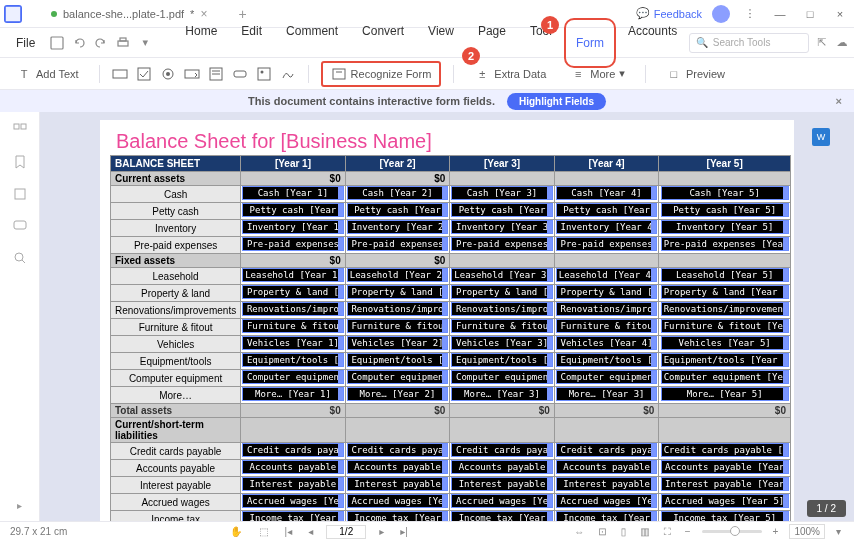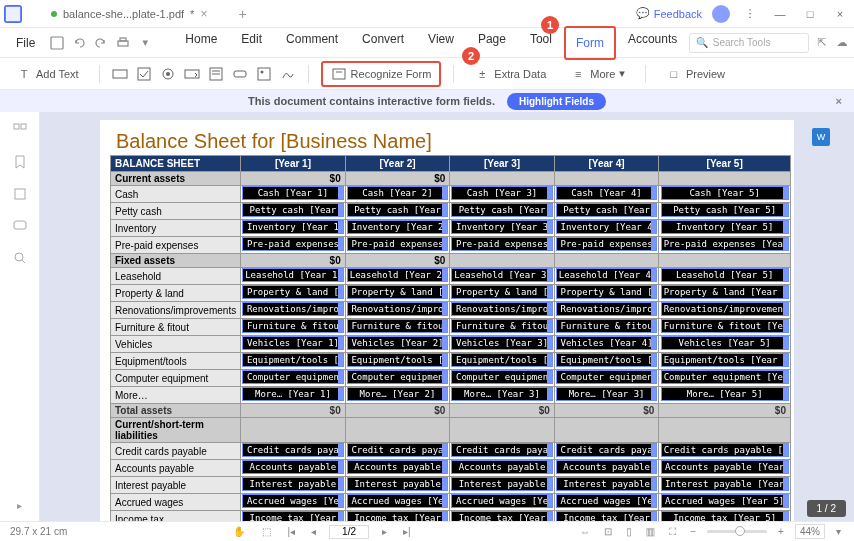--- a/index.html
+++ b/index.html
@@ -17,21 +17,21 @@
 .avatar { width: 18px; height: 18px; background: #8b9eff; border-radius: 50%; }
 .win-btn { width: 20px; color: #666; text-align: center; cursor: pointer; font-size: 11px; }
 
 
 .menubar { height: 30px; background: #fff; display: flex; align-items: center; padding: 0 8px; gap: 0; border-bottom: 1px solid #e8e8ee; }
 .file-menu { font-size: 12px; color: #333; padding: 4px 8px; cursor: pointer; }
 .qat { display: flex; gap: 6px; margin-left: 6px; margin-right: 20px; }
 .qat-icon { width: 16px; height: 16px; color: #888; cursor: pointer; display: flex; align-items: center; justify-content: center; }
 .menu-items { display: flex; gap: 0; position: relative; }
 .menu-item { font-size: 12px; padding: 6px 12px; cursor: pointer; color: #333; position: relative; }
-.menu-item.active { color: #4a6cf7; border: 2px solid #e74c3c; border-radius: 3px; padding: 8px 10px; }
+.menu-item.active { color: #4a6cf7; border: 2px solid #e74c3c; border-radius: 10px; padding: 16px 10px; }
 .search-area { margin-left: auto; display: flex; align-items: center; gap: 8px; }
 .search-box { width: 120px; height: 20px; border: 1px solid #e0e0e8; border-radius: 3px; padding: 0 6px; font-size: 10px; color: #aaa; display: flex; align-items: center; gap: 4px; }
 .menubar-right-icons { display: flex; gap: 10px; color: #888; }
 
 
 .toolbar { height: 32px; background: #fff; display: flex; align-items: center; padding: 0 8px; gap: 8px; border-bottom: 1px solid #e8e8ee; }
 .tool-btn { display: flex; align-items: center; gap: 4px; padding: 4px 8px; font-size: 11px; color: #555; cursor: pointer; }
 .tool-icon { width: 16px; height: 16px; display: flex; align-items: center; justify-content: center; color: #666; }
 .recognize-form { border: 2px solid #e74c3c; border-radius: 3px; padding: 3px 8px; position: relative; }
 .sep { width: 1px; height: 18px; background: #e0e0e8; margin: 0 4px; }
@@ -49,29 +49,29 @@
 
 .main { display: flex; height: calc(541px - 28px - 30px - 32px - 22px - 20px); }
 .sidebar-left { width: 40px; background: #fff; border-right: 1px solid #e8e8ee; display: flex; flex-direction: column; align-items: center; padding-top: 10px; gap: 16px; }
 .sidebar-icon { width: 16px; height: 16px; color: #aaa; cursor: pointer; }
 .sidebar-collapse { margin-top: auto; margin-bottom: 10px; color: #999; font-size: 10px; cursor: pointer; }
 
 .document-area { flex: 1; background: #dfe2f0; overflow: auto; padding: 8px 60px 8px 60px; position: relative; }
 .page { background: #fff; width: 100%; min-height: 420px; padding: 10px; position: relative; }
 .word-icon { position: absolute; top: 8px; right: -36px; width: 18px; height: 18px; background: #2b7cd3; border-radius: 2px; color: #fff; font-size: 9px; display: flex; align-items: center; justify-content: center; }
 
-.doc-title { font-size: 20px; font-weight: 400; color: #a16207; padding-left: 6px; margin-bottom: 2px; }
+.doc-title { font-size: 20px; font-weight: 400; color: #ec4899; padding-left: 6px; margin-bottom: 2px; }
 
 .sheet-table { width: 100%; border-collapse: collapse; font-size: 10px; }
 .header-row td { background: #1a3a6e; color: #fff; font-weight: bold; padding: 2px 4px; border: 1px solid #999; }
 .header-row .col-year { text-align: center; background: #1a3a6e; }
 .section-row td { background: #ccc; font-weight: bold; padding: 1px 4px; border: 1px solid #999; color: #000; }
 .section-row .val { text-align: right; }
 .item-row td { border: 1px solid #999; padding: 0; }
-.item-row .label { background: #e8e8e8; padding: 1px 4px; color: #000; width: 140px; }
+.item-row .label { background: #e8e8e8; padding: 1px 4px; color: #000; width: 140px; text-align: center; }
 .item-row .field-cell { background: #fff; padding: 0; width: 88px; text-align: center; }
 .form-field { display: inline-block; background: #000; color: #fff; font-family: monospace; font-size: 9px; padding: 1px 2px; width: 98%; border: 1px solid #6a8dff; white-space: nowrap; overflow: hidden; position: relative; }
 .form-field::after { content: ''; position: absolute; right: -1px; top: -1px; bottom: -1px; width: 6px; background: #7a96ff; }
 .total-row td { background: #ccc; font-weight: bold; padding: 1px 4px; border: 1px solid #999; }
 .total-row .val { text-align: right; }
 
 .page-counter { position: absolute; bottom: 24px; right: 8px; background: #555; color: #fff; padding: 3px 10px; border-radius: 3px; font-size: 10px; }
 
 
 .statusbar { height: 20px; background: #fff; border-top: 1px solid #e8e8ee; display: flex; align-items: center; padding: 0 10px; font-size: 10px; color: #777; gap: 10px; }
@@ -492,16 +492,16 @@
     <span class="sb-nav-btn">⇔</span>
     <span class="sb-nav-btn">⊡</span>
     <span class="sb-nav-btn">▯</span>
     <span class="sb-nav-btn">▥</span>
     <span class="sb-nav-btn">⛶</span>
     <span class="sb-nav-btn">−</span>
     <div class="zoom-slider">
         <div class="zoom-thumb"></div>
       </div>
     <span class="sb-nav-btn">+</span>
-    <span class="zoom-box">44%</span>
+    <span class="zoom-box">100%</span>
     <span class="sb-nav-btn">▾</span>
   </div>
 </div>
 
 </body></html>

